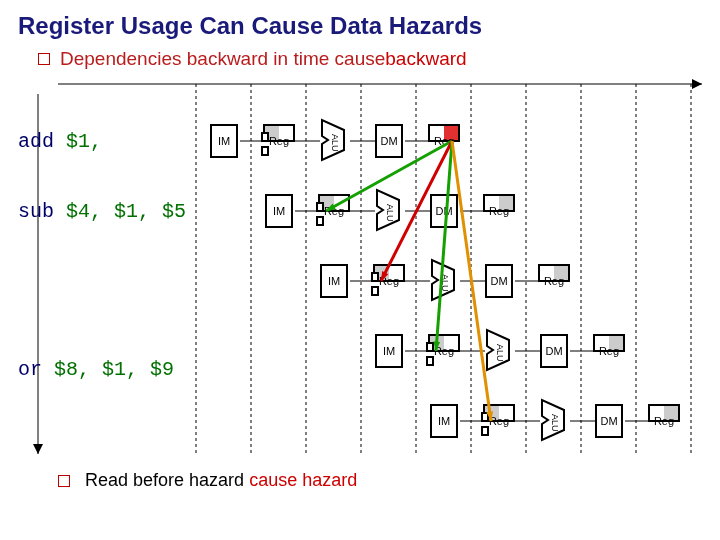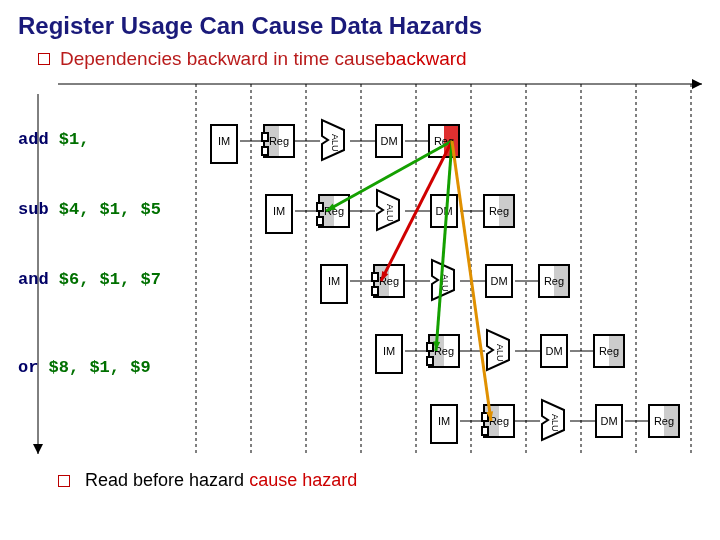--- a/index.html
+++ b/index.html
@@ -43,42 +43,42 @@
     position: absolute;
     left: 0; top: 0;
     width: 684px;
     height: 390px;
     pointer-events: none;
   }
   .instr {
     position: absolute;
     left: 0;
     font-family: "Courier New", monospace;
-    font-size: 17px;
+    font-size: 20px;
     color: #000;
     white-space: nowrap;
-    font-weight: bold;
+    font-weight: normal;
   }
   .op { color: #006; }
   .reg  { color: #007000; }
   .stage-box {
     position: absolute;
     border: 2px solid #000;
     background: #fff;
     box-sizing: border-box;
   }
   .lbl {
     font-size: 11px;
     text-align: center;
     line-height: 1;
     position: absolute;
     width: 100%;
   }
-  .im   { width: 28px; height: 40px; text-decoration: underline; }
-  .regb { width: 32px; height: 34px; }
+  .im   { width: 28px; height: 34px; text-decoration: underline; }
+  .regb { width: 32px; height: 18px; }
   .dm   { width: 28px; height: 34px; }
   .footer {
     padding-left: 40px;
     font-size: 18px;
     margin-top: 6px;
   }
   .dh { color: #c00; }
 </style>
 </head>
 <body>
@@ -178,21 +178,20 @@
                     <div style="position:absolute;left:-4px;top:20px;width:4px;height:6px;border:2px solid #000;background:#fff"></div>
     </div>
     <div class="stage-box dm" style="left: 412px; top: 120px;">
       <div class="lbl" style="top:10px">DM</div>
     </div>
     <div class="stage-box regb" style="left: 465px; top: 120px;">
       <div style="position: absolute; right: 0px; top: 0px; width: 50%; height: 100%; background: rgb(204, 204, 204);"></div>
                     <div style="position:absolute;right:0;top:0;width:50%;height:100%;background:#ccc"></div>
                     <div class="lbl" style="top:10px;position:relative">Reg</div>
     </div>
-    <div class="instr" style="top: 196px;"><span class="op">and</span> <span class="reg">$6, $1, $7</span></div>
     <div class="stage-box im" style="left: 302px; top: 190px;">
       <div class="lbl" style="top:10px">IM</div>
     </div>
     <div class="stage-box regb" style="left: 355px; top: 190px;">
       <div style="position:absolute;left:0;top:0;width:50%;height:100%;background:#ccc"></div>
                     <div class="lbl" style="top:10px;position:relative">Reg</div>
                     <div style="position:absolute;left:-4px;top:6px;width:4px;height:6px;border:2px solid #000;background:#fff"></div>
                     <div style="position:absolute;left:-4px;top:20px;width:4px;height:6px;border:2px solid #000;background:#fff"></div>
     </div>
     <div class="stage-box dm" style="left: 467px; top: 190px;">

